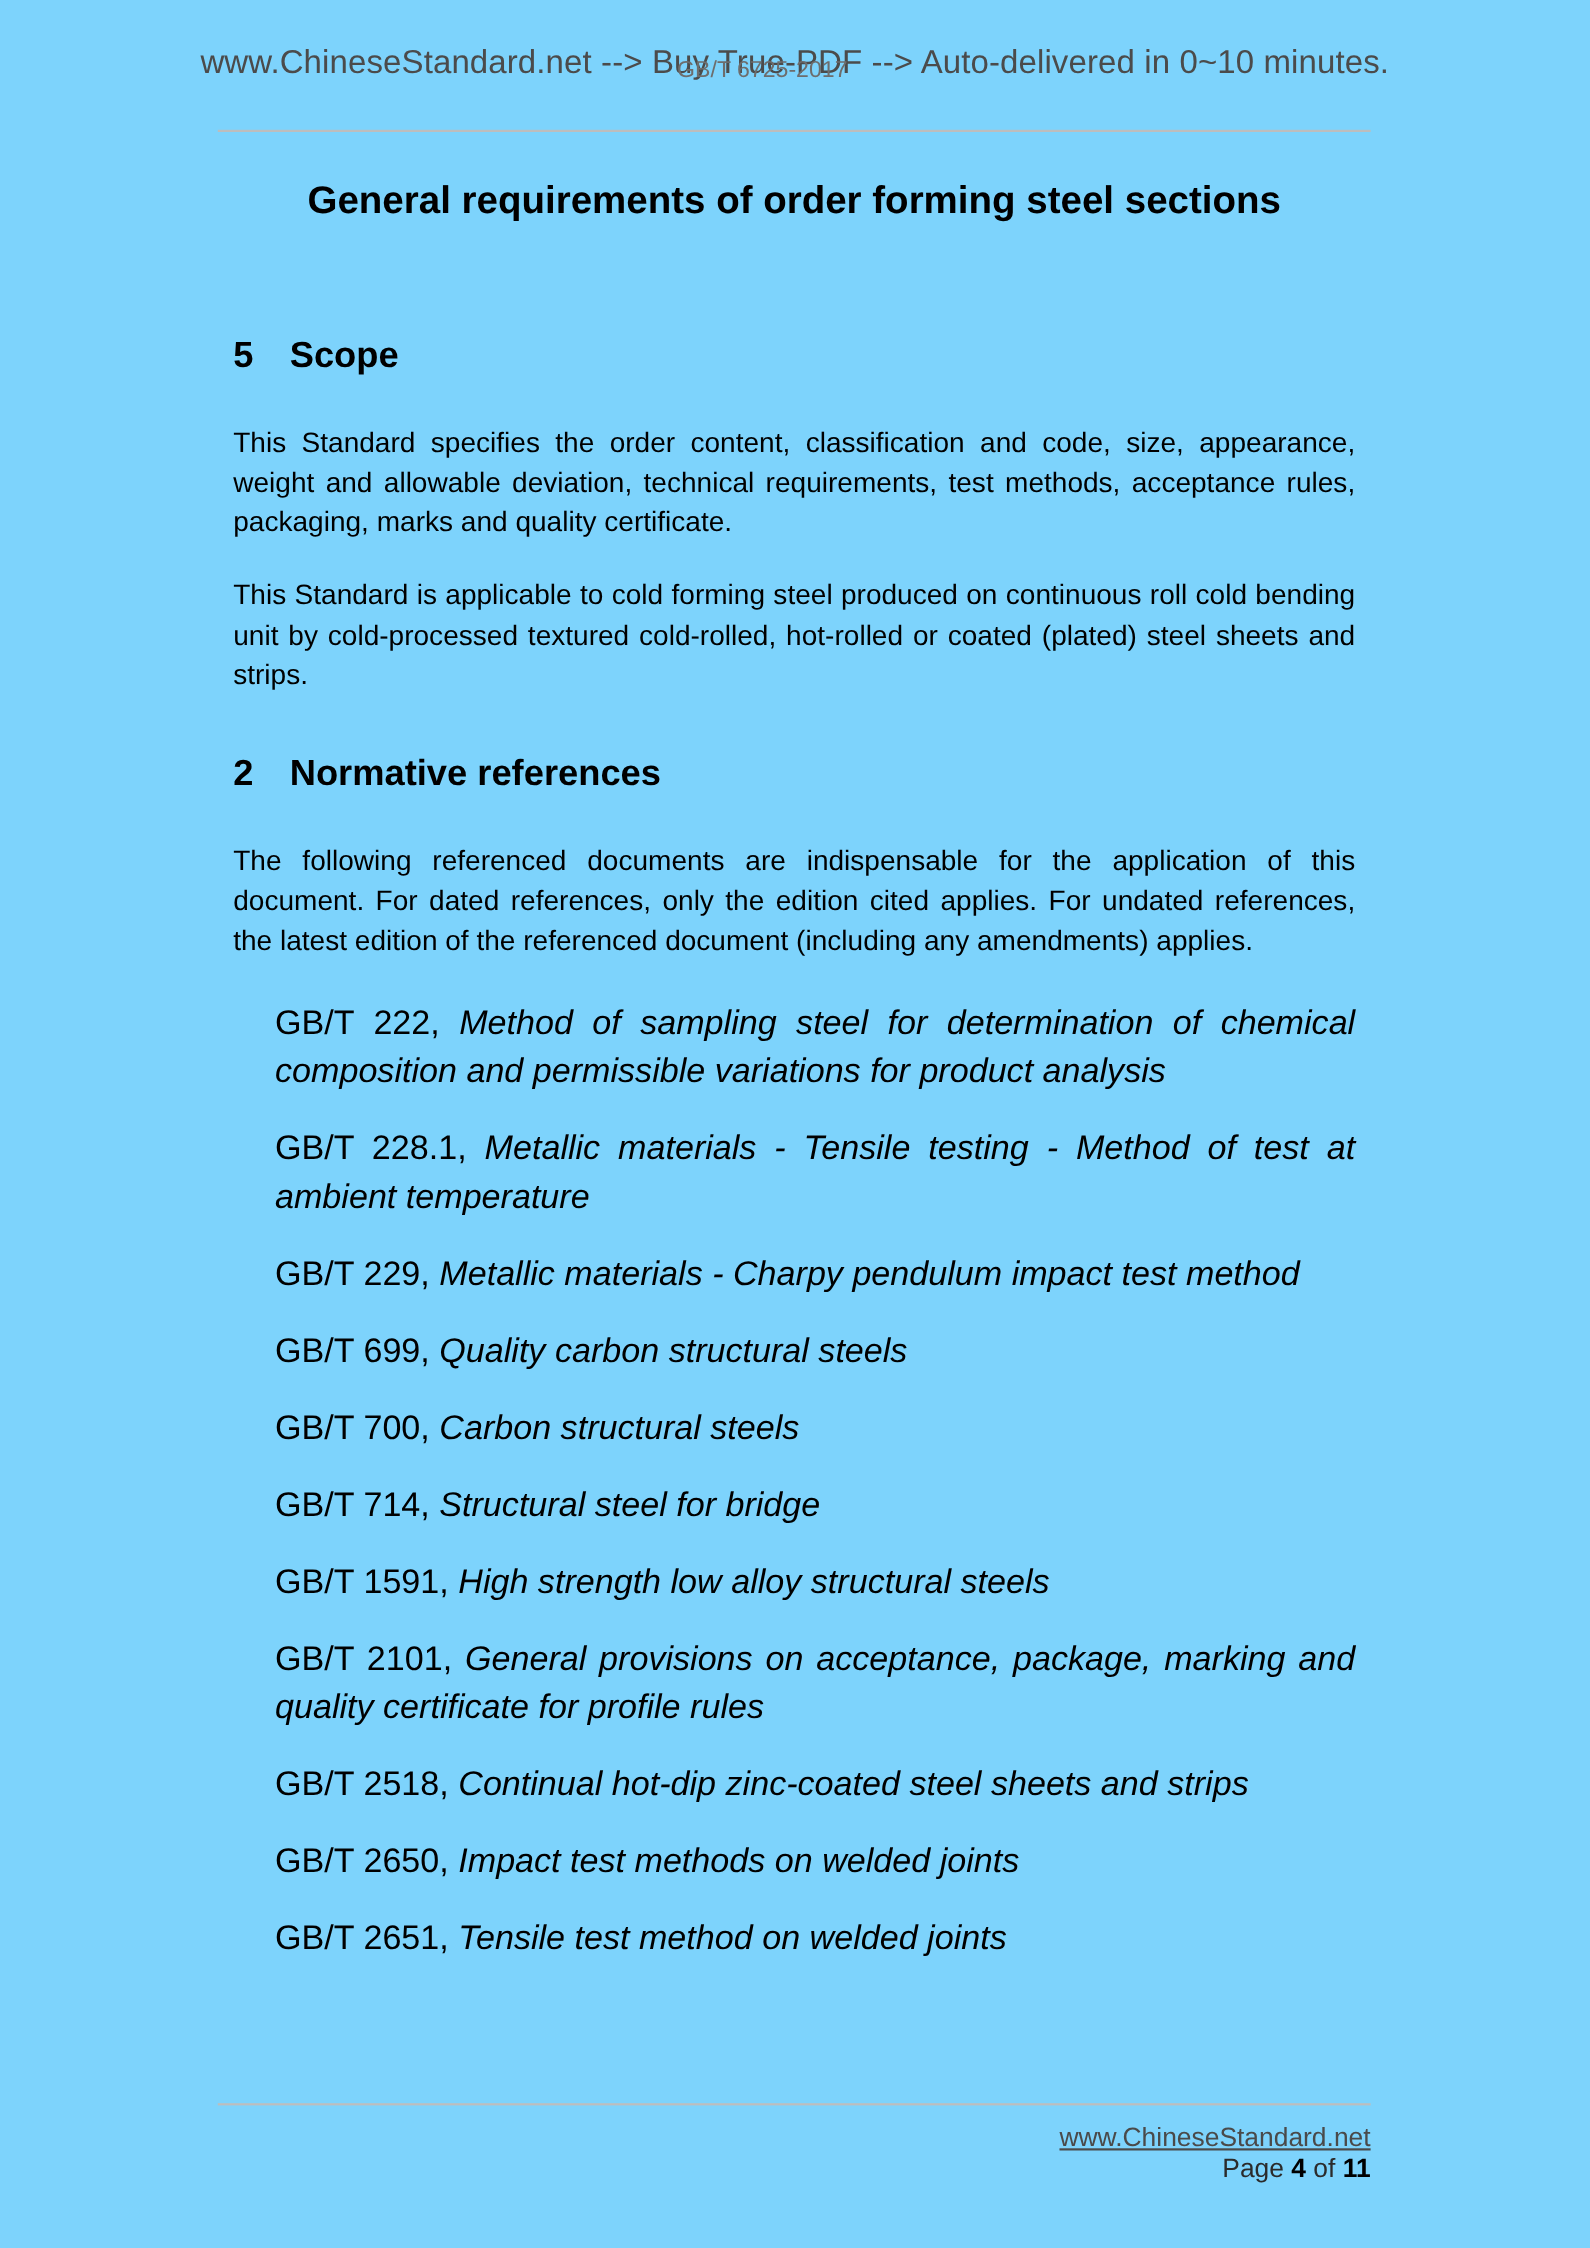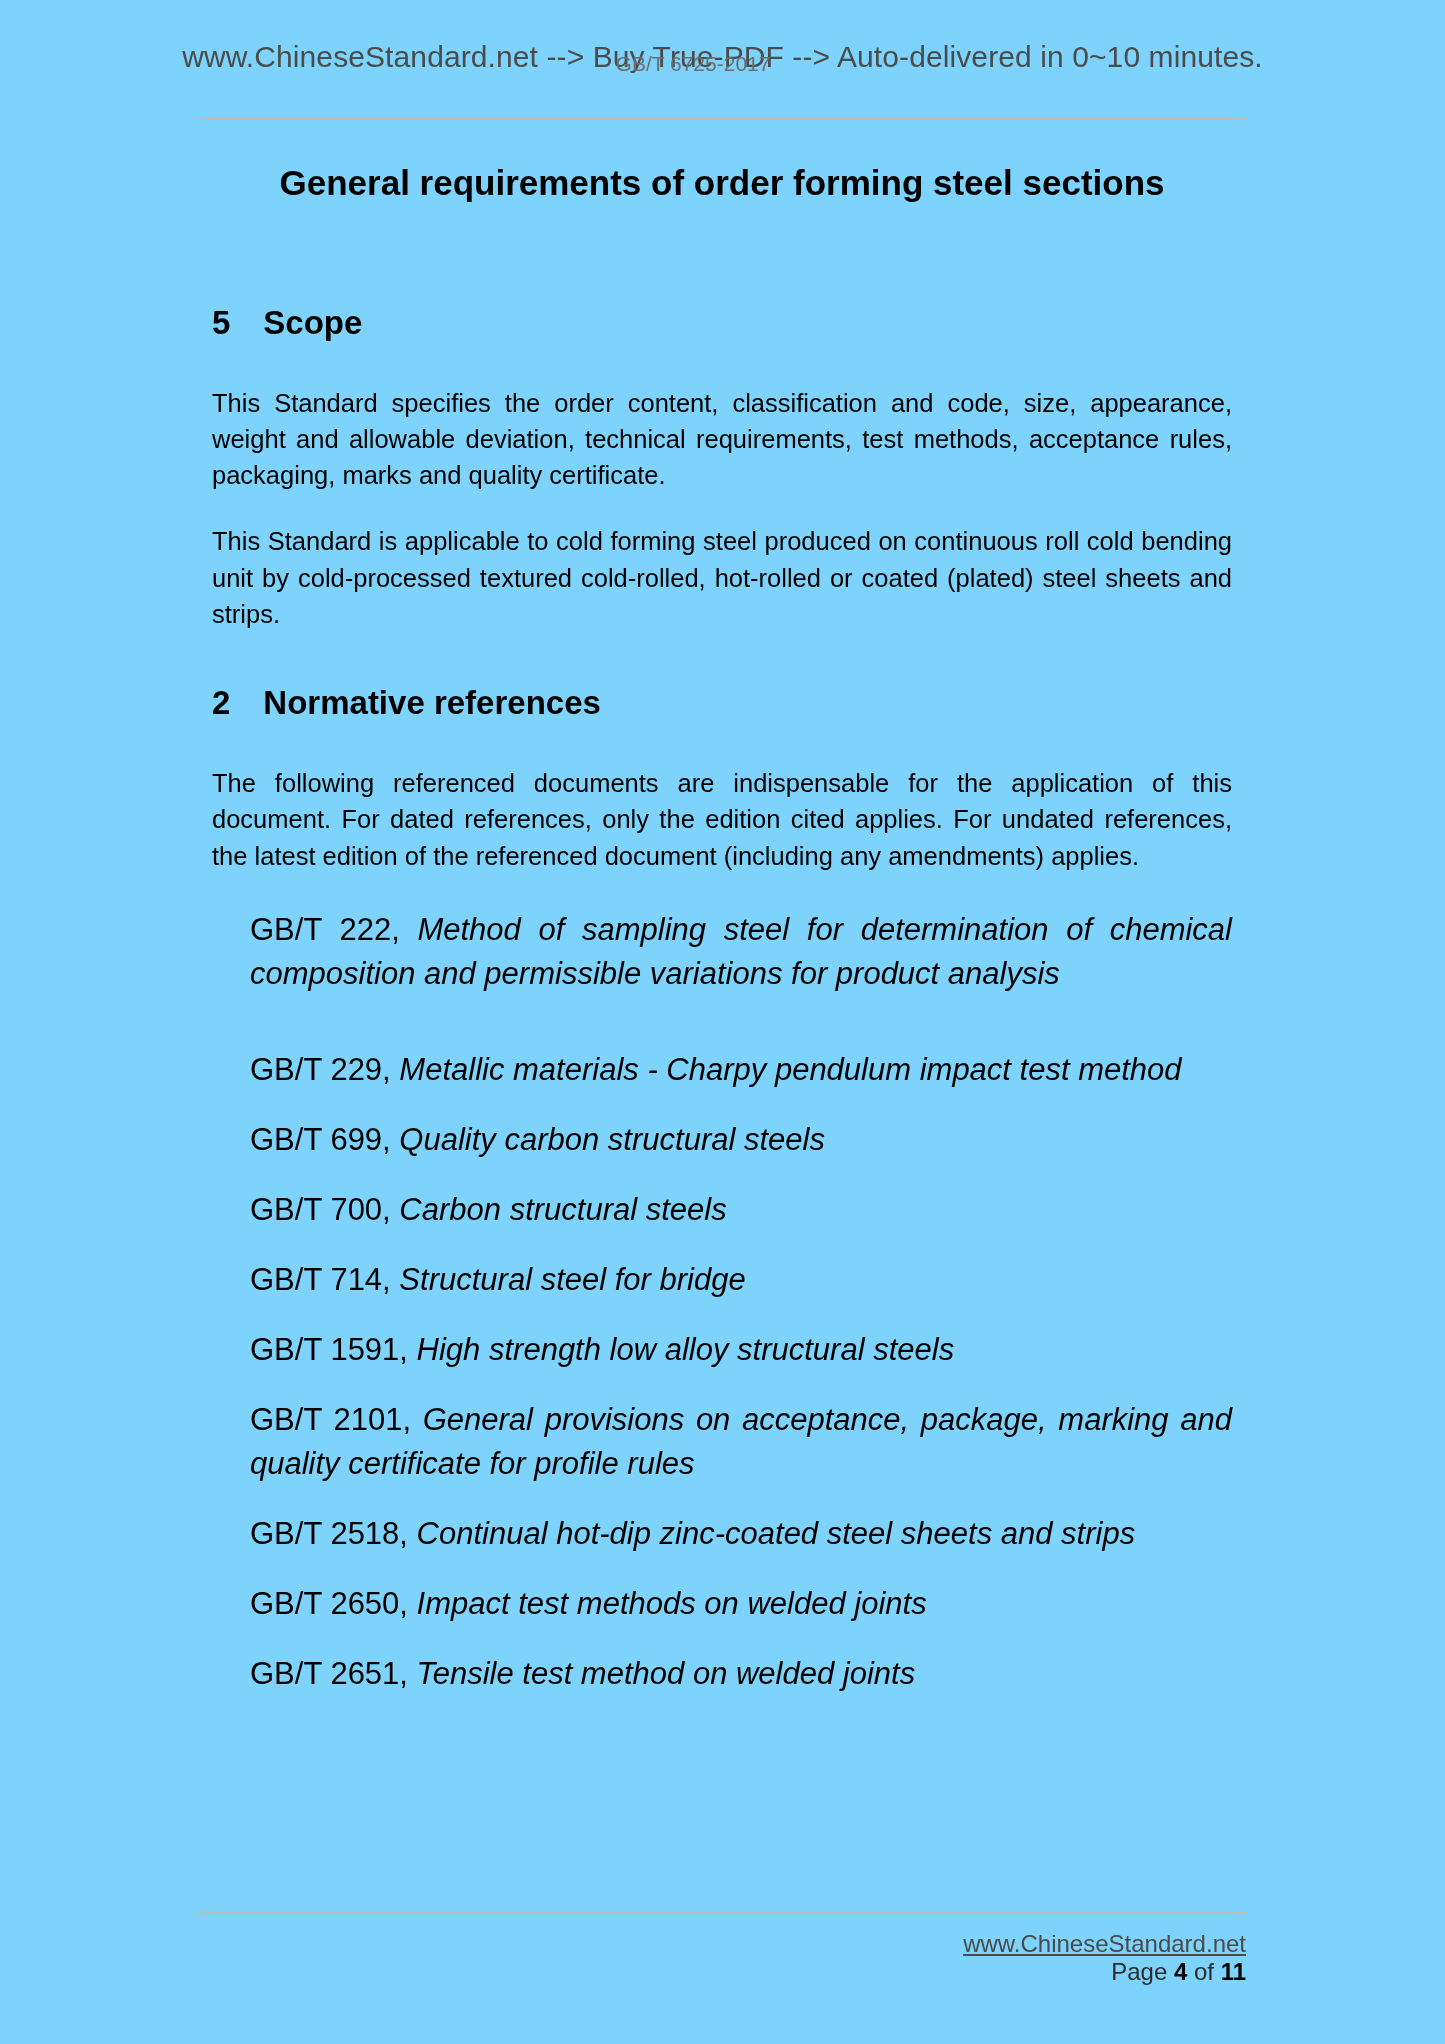--- a/index.html
+++ b/index.html
@@ -183,20 +183,24 @@
     <div class="gap-34"></div>
 
     <div>
 
       <p class="ref-item">
         <span class="ref-code">GB/T 222,</span>
         <span class="ref-title">Method of sampling steel for determination of chemical composition and permissible variations for product analysis</span>
       </p>
       <div class="gap-26"></div>
 
+      <p class="ref-item">
+        <span class="ref-code">GB/T 228.1,</span>
+        <span class="ref-title">Metallic materials - Tensile testing - Method of test at ambient temperature</span>
+      </p>
       <div class="gap-26"></div>
 
       <p class="ref-item">
         <span class="ref-code">GB/T 229,</span>
         <span class="ref-title">Metallic materials - Charpy pendulum impact test method</span>
       </p>
       <div class="gap-26"></div>
 
       <p class="ref-item">
         <span class="ref-code">GB/T 699,</span>

